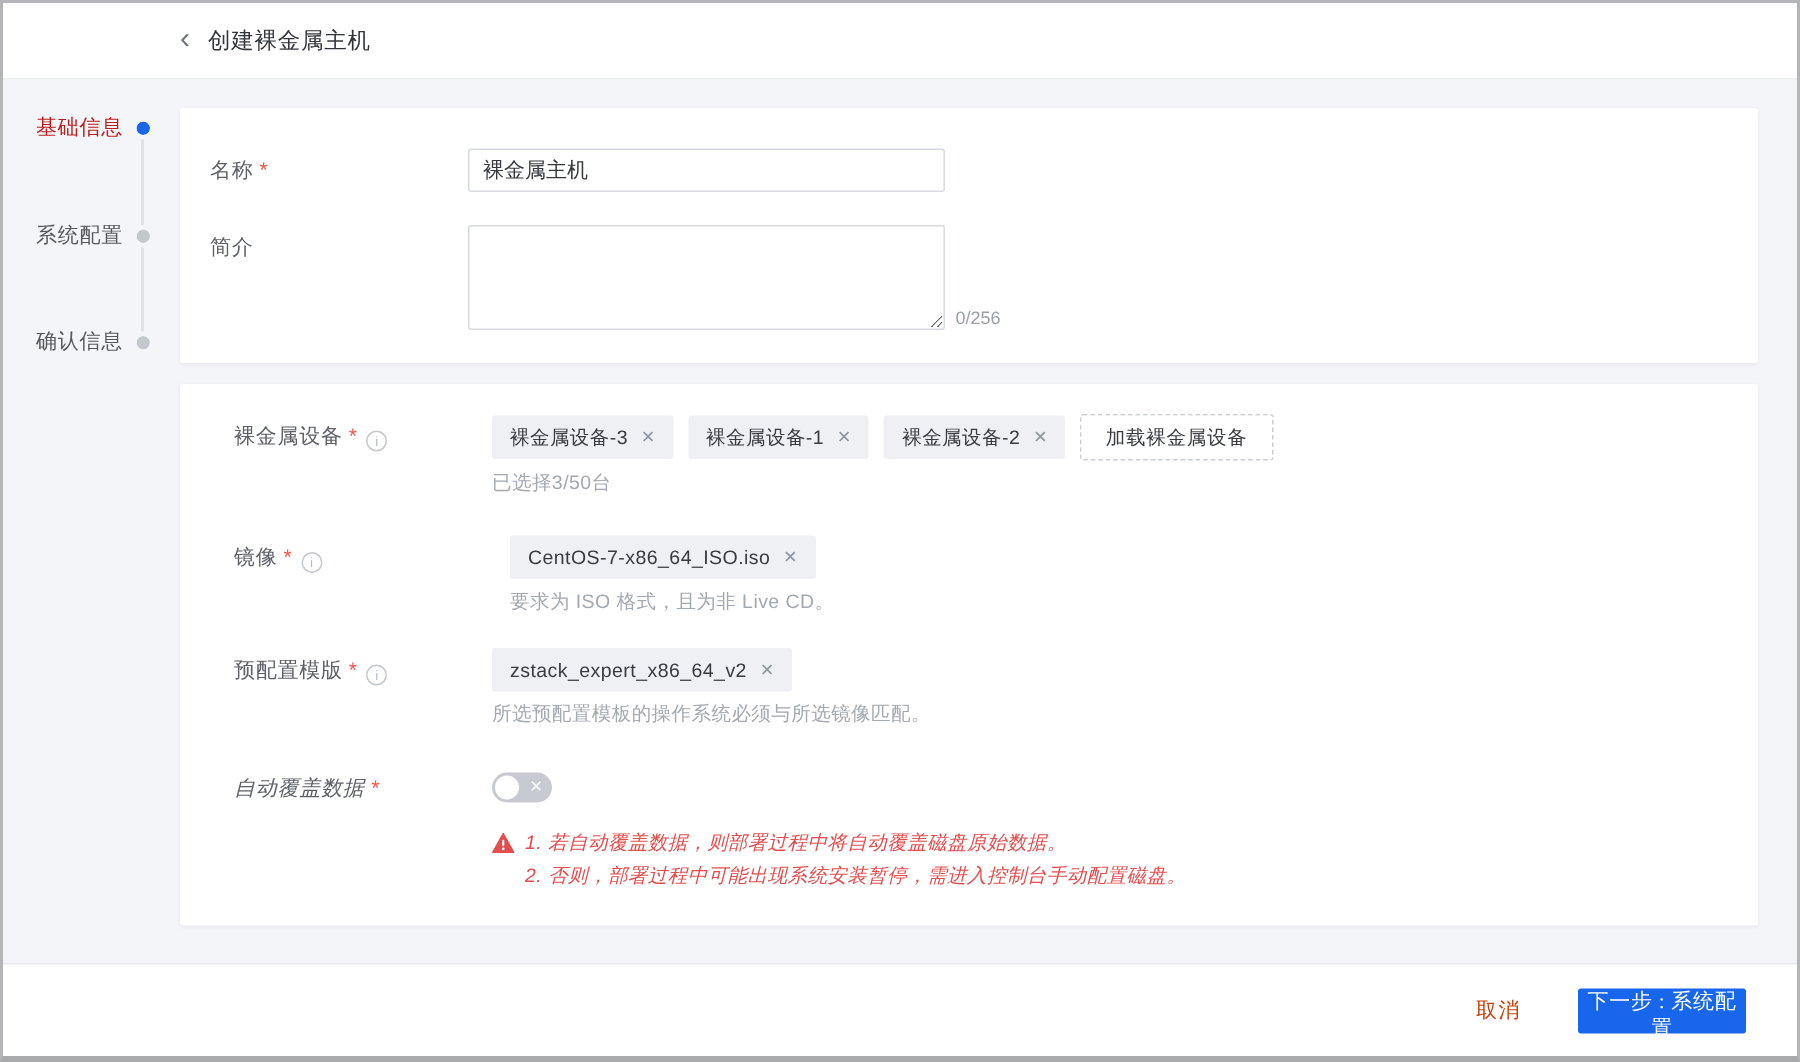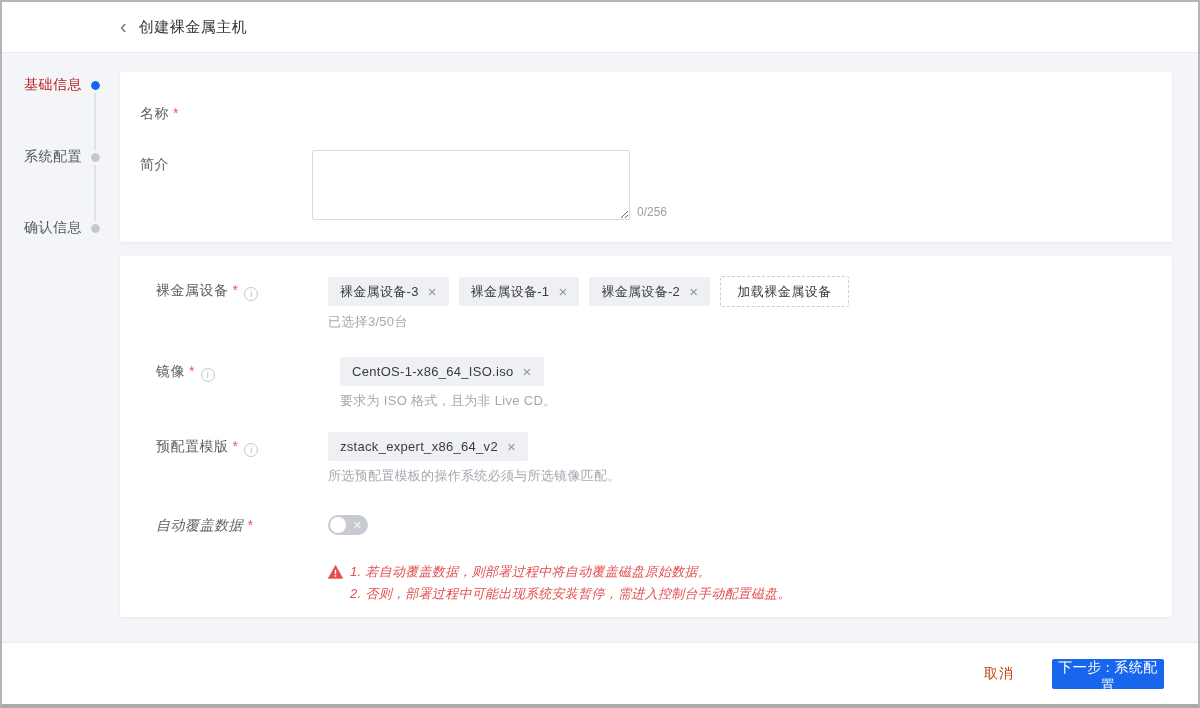--- a/index.html
+++ b/index.html
@@ -102,21 +102,21 @@
   }
   .toggle .knob {
     position:absolute; left:2px; top:2px; width:16px; height:16px;
     background:#fff; border-radius:50%;
   }
   .toggle .toggle-x {
     position:absolute; right:6px; top:0; font-size:11px; line-height:20px; color:#ffffff; opacity:.85;
   }
 
   
-  .warning { margin-top:26px; }
+  .warning { margin-top:16px; }
   .warn-line { display:flex; align-items:flex-start; font-size:13px; color:#e34d4d; line-height:22px; letter-spacing:.3px; }
   .warn-icon { width:15px; height:14px; margin-right:7px; margin-top:4px; flex:0 0 auto; }
   .warn-indent { padding-left:22px; }
 
   
   .footer {
     position:absolute; left:0; bottom:0; width:100%; height:62px; background:#fff;
     border-top:1px solid #e9ebee; display:flex; align-items:center;
     justify-content:flex-end; padding-right:34px;
   }
@@ -158,20 +158,21 @@
         <span class="step-label">确认信息</span>
         <span class="step-dot"></span>
       </div>
     </div>
 
     <div class="card card1">
       <div class="row">
         <div class="label-col label-29">
           <span>名称</span><span class="asterisk">*</span>
         </div>
+        <input class="text-input" type="text" value="裸金属主机" style="">
       </div>
       <div class="row mt22">
         <div class="label-col label-29">
           <span>简介</span>
         </div>
         <div class="desc-wrap">
           <textarea class="textarea" style=""></textarea>
           <span class="counter">0/256</span>
         </div>
       </div>
@@ -203,21 +204,21 @@
         </div>
       </div>
 
       <div class="row mt26">
         <div class="label-col label-29">
           <span>镜像</span><span class="asterisk">*</span><i class="info-icon">i</i>
         </div>
         <div>
           <div class="tag-row">
             <span class="tag">
-              <span>CentOS-1-x86_64_ISO.iso</span>
+              <span>CentOS-7-x86_64_ISO.iso</span>
               <span class="tag-close">×</span>
             </span>
           </div>
           <div class="hint">要求为 ISO 格式，且为非 Live CD。</div>
         </div>
       </div>
 
       <div class="row mt22">
         <div class="label-col label-29">
           <span>预配置模版</span><span class="asterisk">*</span><i class="info-icon">i</i>

